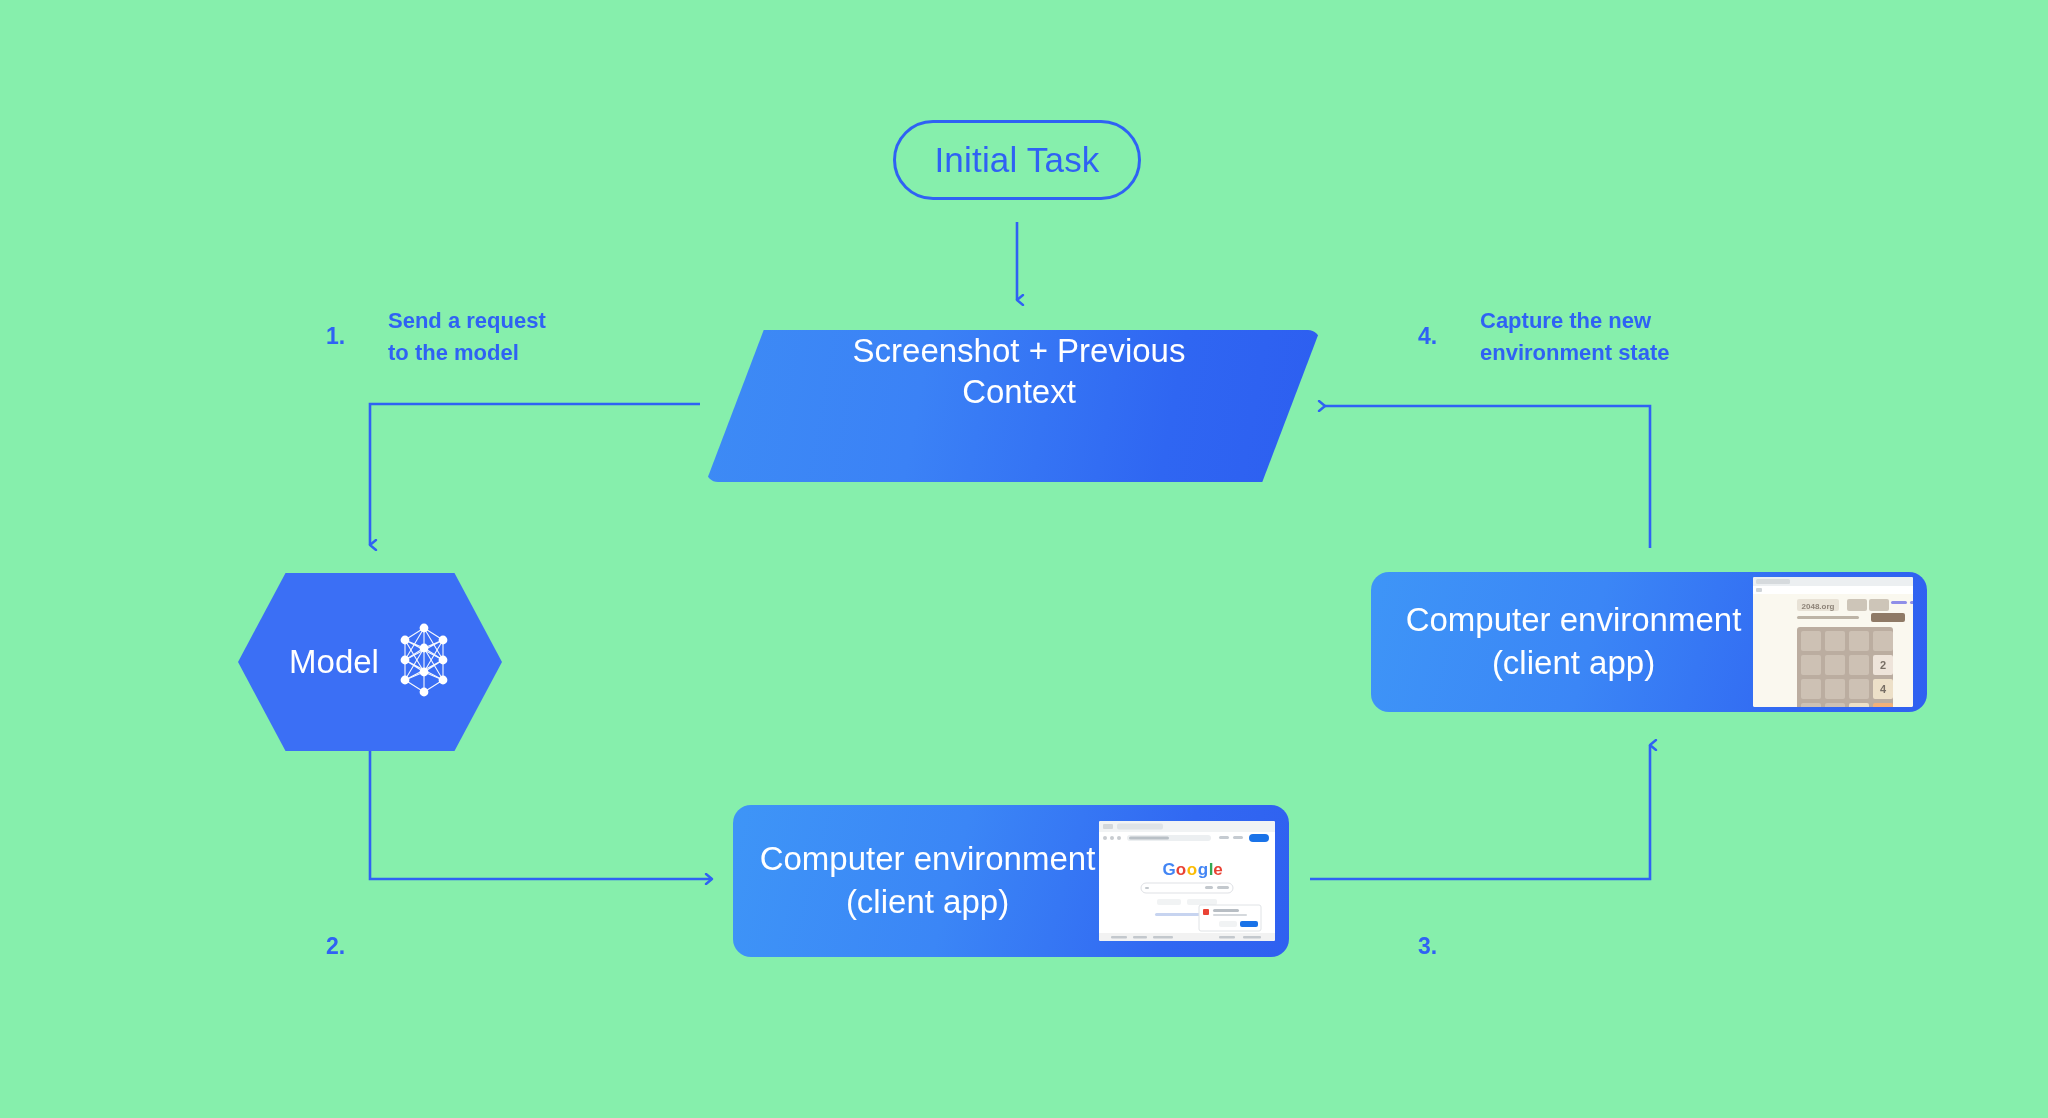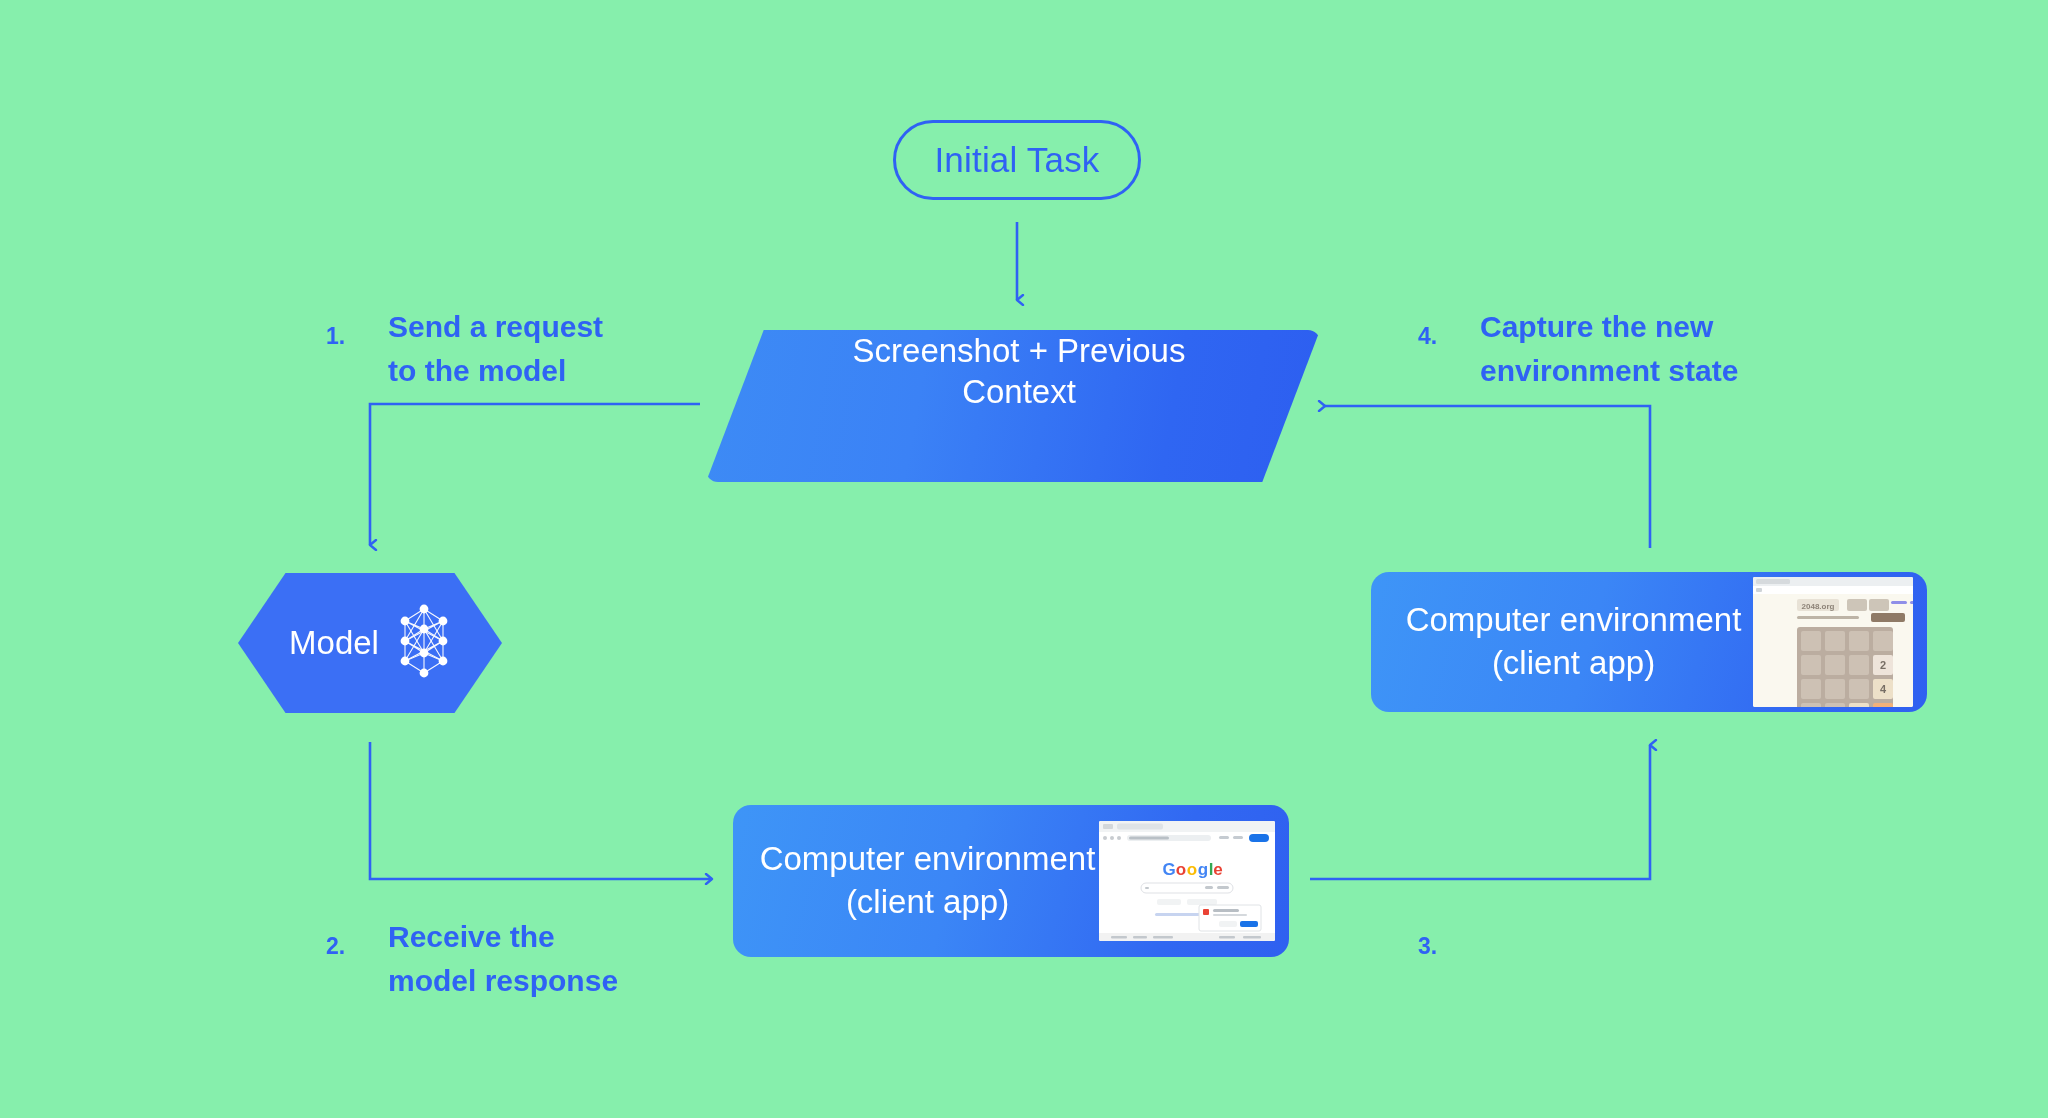--- a/index.html
+++ b/index.html
@@ -78,21 +78,21 @@
     white-space: pre-line;
     transform: translateX(6px);
   }
 
   
   .hexagon {
     position: absolute;
     left: 238px;
     top: 573px;
     width: 264px;
-    height: 140px;
+    height: 178px;
     background: #3b6ff5;
     clip-path: polygon(18% 0%, 82% 0%, 100% 50%, 82% 100%, 18% 100%, 0% 50%);
     display: flex;
     align-items: center;
     justify-content: center;
     gap: 18px;
   }
   .hexagon-label {
     color: #ffffff;
     font-size: 33px;
@@ -152,21 +152,21 @@
   }
   .step-num {
     font-size: 23px;
     font-weight: 700;
     color: #2f62f4;
     width: 62px;
     flex: 0 0 62px;
     padding-top: 18px;
   }
   .step-text {
-    font-size: 30px;
+    font-size: 22px;
     font-weight: 700;
     line-height: 1.45;
     color: #2f62f4;
     white-space: pre-line;
   }
   .step-1 { left: 326px; top: 305px; }
   .step-2 { left: 326px; top: 915px; }
   .step-3 { left: 1418px; top: 915px; }
   .step-4 { left: 1418px; top: 305px; }
 </style>
@@ -352,22 +352,20 @@
   </div>
 
   <div class="step step-1">
     <span class="step-num">1.</span>
     <span class="step-text">Send a request
 to the model</span>
   </div>
 
   <div class="step step-2">
     <span class="step-num">2.</span>
-    <span class="step-text">Receive the
-model response</span>
   </div>
 
   <div class="step step-3">
     <span class="step-num">3.</span>
   </div>
 
   <div class="step step-4">
     <span class="step-num">4.</span>
     <span class="step-text">Capture the new
 environment state</span>

